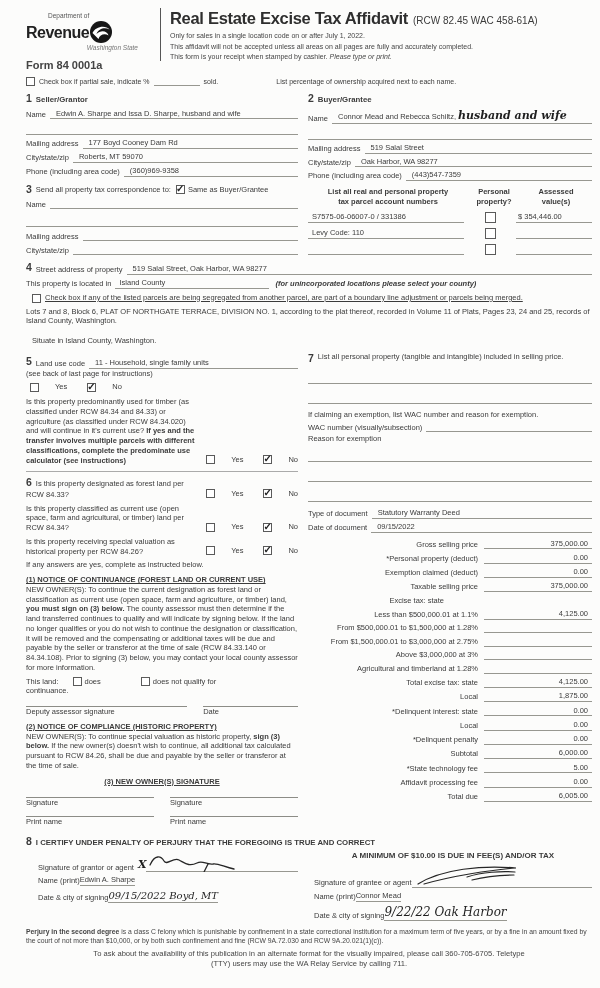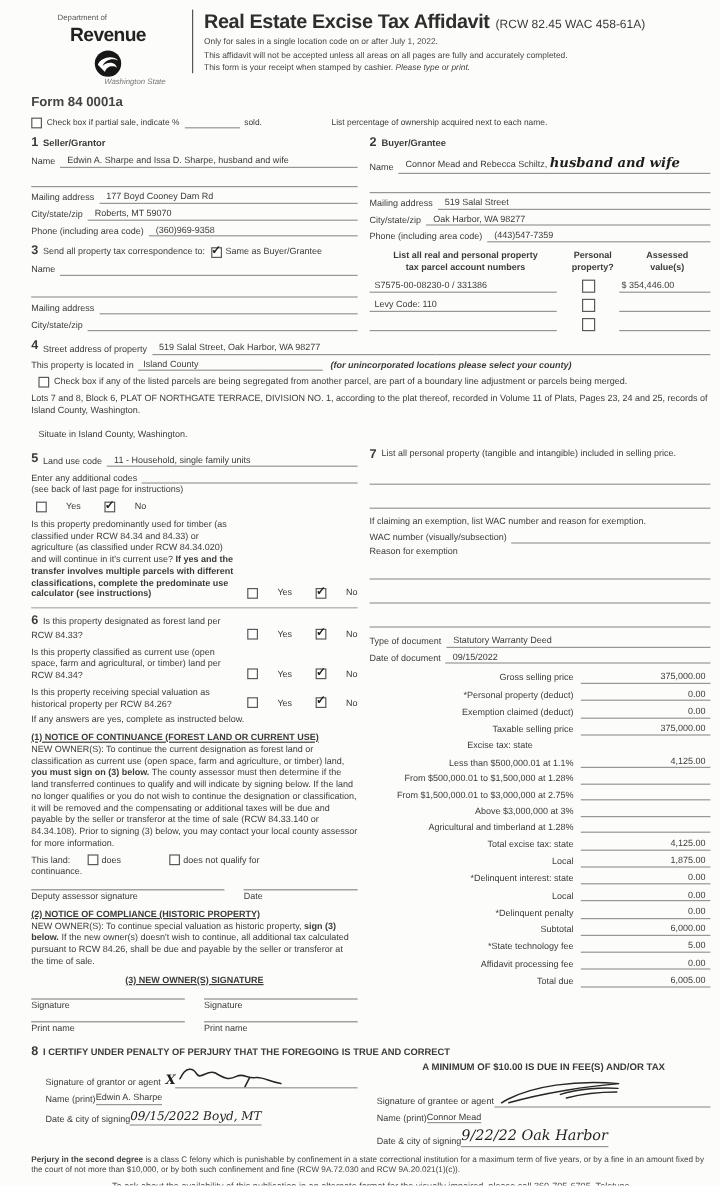--- a/index.html
+++ b/index.html
@@ -16,21 +16,21 @@
   .cb2{width:9px;height:9px;}
   .cb.checked::after{content:"\2713";position:absolute;left:-1px;top:-4px;font-size:10px;font-weight:700;color:#222;}
   .secnum{font-weight:700;font-size:10.5px;margin-right:4px;}
   .row2{display:flex;}
   .colL{width:272px;flex:none;}
   .colR{flex:1;margin-left:10px;}
   
   .hdr{display:flex;align-items:flex-start;}
   .logo{width:128px;flex:none;padding-top:4px;}
   .logo .dept{font-size:6.5px;padding-left:22px;color:#555;}
-  .logo .revrow{display:flex;align-items:center;flex-direction:column;}
+  .logo .revrow{display:flex;align-items:flex-end;}
   .logo .rev{font-size:16px;font-weight:700;letter-spacing:-0.5px;color:#222;}
   .logo .wash{font-size:6.5px;font-style:italic;color:#777;text-align:right;padding-right:16px;}
   .logo .formno{font-size:11px;font-weight:700;margin-top:5px;color:#444;}
   .titleblock{border-left:1.5px solid #555;padding-left:9px;margin-left:6px;flex:1;}
   .titlerow{display:flex;align-items:baseline;}
   .title{font-size:16.5px;font-weight:700;letter-spacing:-0.3px;white-space:nowrap;color:#2e2e2e;}
   .rcw{font-size:10px;margin-left:5px;white-space:nowrap;}
   .tb-line{font-size:7px;margin-top:1.5px;color:#454545;}
   
   .partial{display:flex;align-items:flex-end;margin-top:5px;font-size:7px;}
@@ -190,21 +190,21 @@
           <span class="lbl">Phone (including area code)</span>
           <span class="ul val">(443)547-7359</span>
         </div>
 
       <div class="phead">
         <span class="c1" style="padding:0 14px;">List all real and personal property tax parcel account numbers</span>
         <span class="c2"><span>Personal</span><br><span>property?</span></span>
         <span class="c3"><span>Assessed</span><br><span>value(s)</span></span>
       </div>
       <div class="prow">
-        <span class="ul c1">S7575-00-08230-0 / 331386</span>
+        <span class="ul c1">S7575-06-06007-0 / 331386</span>
         <span class="c2">
             <span class="cb cb2"></span>
           </span>
         <span class="ul c3">$ 354,446.00</span>
       </div>
       <div class="prow">
         <span class="ul c1">Levy Code:  110</span>
         <span class="c2">
             <span class="cb cb2"></span>
           </span>
@@ -226,38 +226,34 @@
         <span class="lbl">Street address of property</span>
         <span class="ul val" style="max-width:300px;">519 Salal Street, Oak Harbor, WA 98277</span>
         <span class="ul" style="flex:1;"></span>
       </div>
     <div class="fr">
         <span class="lbl">This property is located in</span>
         <span class="ul" style="width:95px;padding-left:4px;">Island County</span>
         <span class="ul" style="width:55px;"></span>
         <span class="b it" style="margin-left:6px;white-space:nowrap;">(for unincorporated locations please select your county)</span>
       </div>
-    <div class="fr mt4" style="align-items:flex-start;">
+    <div class="fr mt4" style="align-items:flex-start;text-decoration:underline;">
         <span class="cb" style="margin:1px 4px 0 6px;"></span>
         <span>Check box if any of the listed parcels are being segregated from another parcel, are part of a boundary line adjustment or parcels being merged.</span>
       </div>
     <div class="para">Lots 7 and 8, Block 6, PLAT OF NORTHGATE TERRACE, DIVISION NO. 1, according to the plat thereof, recorded in Volume 11 of Plats, Pages 23, 24 and 25, records of Island County, Washington.</div>
     <div class="mt10" style="padding-left:6px;">Situate in Island County, Washington.</div>
   </div>
 
   <div class="row2 mt6">
     <div class="colL">
       <div class="fr">
           <span class="secnum">5</span>
           <span class="lbl">Land use code</span>
           <span class="ul val">11 - Household, single family units</span>
-        </div>
-      <div class="fr mt4">
-          <span class="lbl">Enter any additional codes</span>
-          <span class="ul val"></span>
         </div>
       <div>(see back of last page for instructions)</div>
       <div class="qrow">
         <span class="yn">
             <span class="cb"></span>
             <span>Yes</span>
             <span class="cb checked"></span>
             <span>No</span>
           </span>
       </div>

